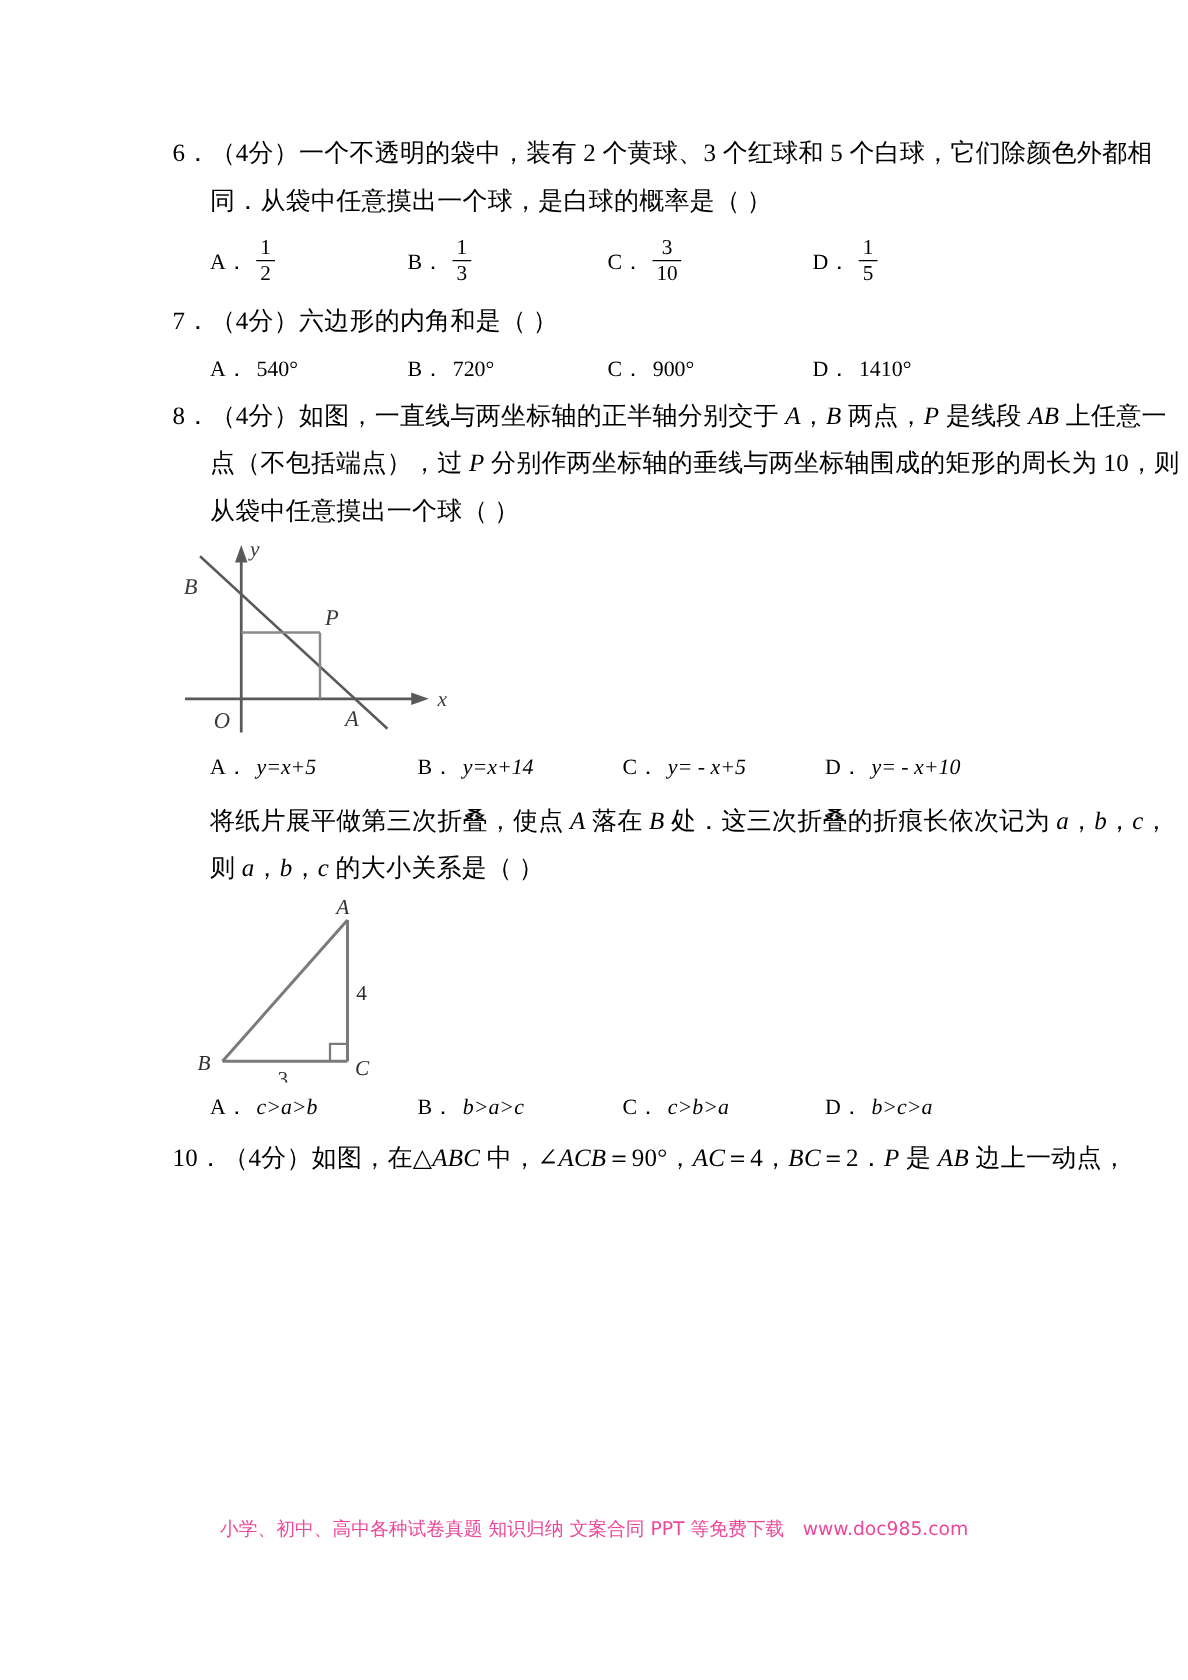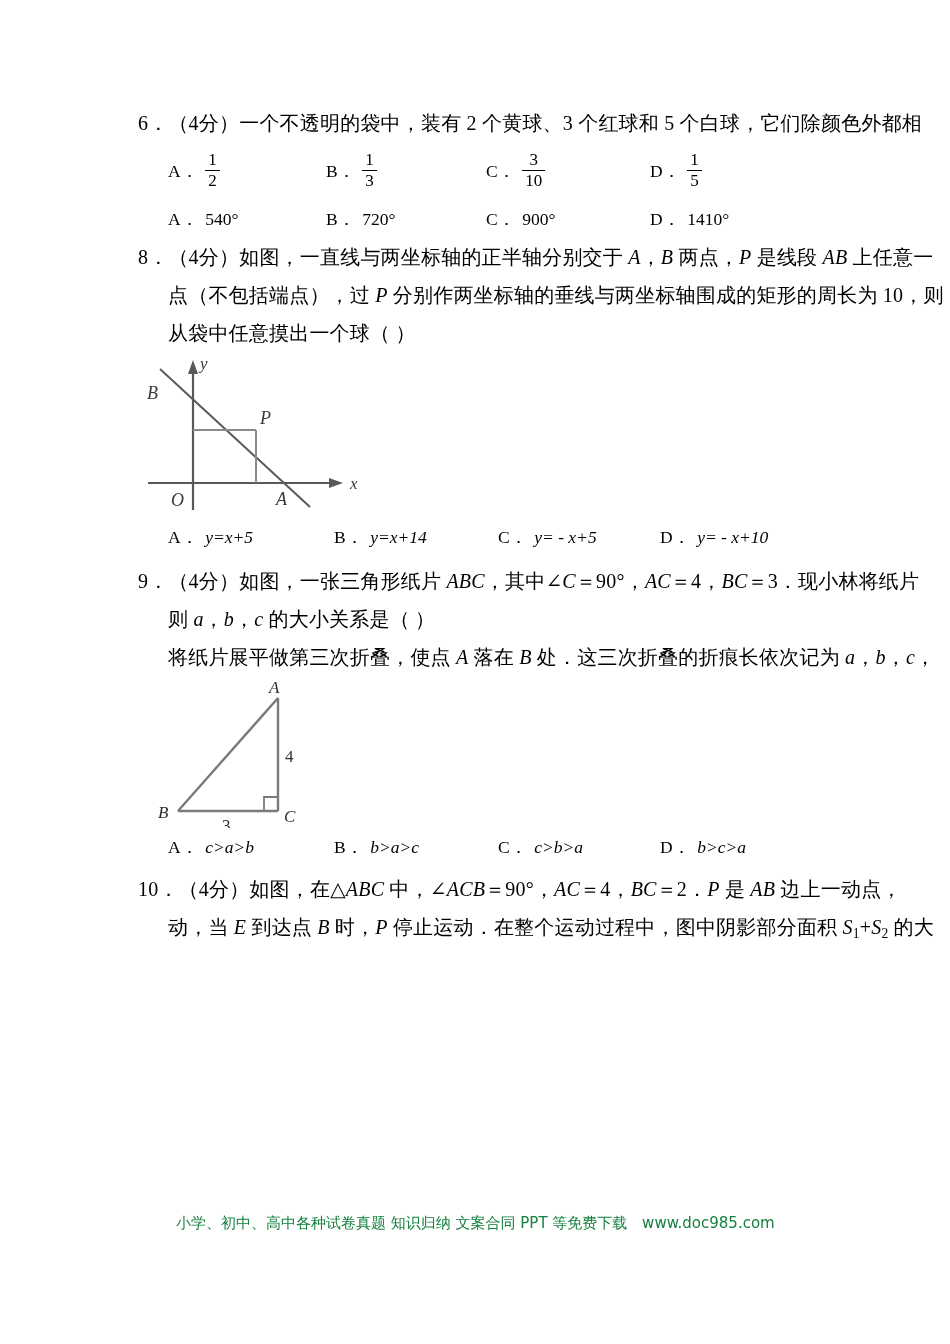--- a/index.html
+++ b/index.html
@@ -111,36 +111,37 @@
   }
   .fig-svg { display: block; }
 
   
   .footer {
     position: absolute;
     left: 176px;
     top: 1214px;
     width: 640px;
     font-size: 15px;
-    color: #15803d;
+    color: #ec4899;
     font-family: "DejaVu Sans", "Liberation Sans", sans-serif;
     white-space: nowrap;
   }
   .footer .url {
     font-family: "DejaVu Sans", "Liberation Sans", sans-serif;
   }
 </style>
 </head>
 <body>
 
 <div class="page">
   <div class="content">
 
     <div class="q">
       <div class="q-line"><span class="num">6．</span><span>（4分）一个不透明的袋中，装有 2 个黄球、3 个红球和 5 个白球，它们除颜色外都相</span></div>
+      <div class="q-line indent">同．从袋中任意摸出一个球，是白球的概率是（      ）</div>
       <div class="opts frac-row">
         <span class="opt opt-a">
             <span class="lbl">A．</span>
             <span class="frac">
               <span class="numer">1</span>
               <span class="denom">2</span>
             </span>
           </span>
         <span class="opt opt-b">
             <span class="lbl">B．</span>
@@ -160,20 +161,21 @@
             <span class="lbl">D．</span>
             <span class="frac">
               <span class="numer">1</span>
               <span class="denom">5</span>
             </span>
           </span>
       </div>
     </div>
 
     <div class="q">
+      <div class="q-line"><span class="num">7．</span><span>（4分）六边形的内角和是（      ）</span></div>
       <div class="opts">
         <span class="opt opt-a">
             <span class="lbl">A．</span>
             <span>540°</span>
           </span>
         <span class="opt opt-b">
             <span class="lbl">B．</span>
             <span>720°</span>
           </span>
         <span class="opt opt-c">
@@ -229,23 +231,22 @@
             <span class="mi">y=&nbsp;-&nbsp;x+5</span>
           </span>
         <span class="opt opt-d" style="left:522px;">
             <span class="lbl">D．</span>
             <span class="mi">y=&nbsp;-&nbsp;x+10</span>
           </span>
       </div>
     </div>
 
     <div class="q" style="margin-top:6px;">
-      <div class="q-line"><span class="num">9．</span><span>（4分）如图，一张三角形纸片 <span class="mi">ABC</span>，其中∠<span class="mi">C</span>＝90°，<span class="mi">AC</span>＝4，<span class="mi">BC</span>＝3．现小林将纸片</span></div>
+      <div class="q-line indent">将纸片展平做第三次折叠，使点 <span class="mi">A</span> 落在 <span class="mi">B</span> 处．这三次折叠的折痕长依次记为 <span class="mi">a</span>，<span class="mi">b</span>，<span class="mi">c</span>，</div>
       <div class="q-line indent">则 <span class="mi">a</span>，<span class="mi">b</span>，<span class="mi">c</span> 的大小关系是（      ）</div>
-      <div class="q-line indent">将纸片展平做第三次折叠，使点 <span class="mi">A</span> 落在 <span class="mi">B</span> 处．这三次折叠的折痕长依次记为 <span class="mi">a</span>，<span class="mi">b</span>，<span class="mi">c</span>，</div>
 
       <div class="figure" style="height:152px;">
         <svg class="fig-svg" width="220" height="152" viewBox="0 0 220 152">
 
           <line x1="40" y1="135" x2="140" y2="135" stroke="#7a7a7a" stroke-width="2.4"></line>
           <line x1="140" y1="135" x2="140" y2="22" stroke="#7a7a7a" stroke-width="2.4"></line>
           <line x1="40" y1="135" x2="140" y2="22" stroke="#7a7a7a" stroke-width="2.4"></line>
 
           <polyline points="126,135 126,121 140,121" fill="none" stroke="#7a7a7a" stroke-width="1.8"></polyline>
 
@@ -272,21 +273,20 @@
           </span>
         <span class="opt opt-d" style="left:522px;">
             <span class="lbl">D．</span>
             <span class="mi">b&gt;c&gt;a</span>
           </span>
       </div>
     </div>
 
     <div class="q" style="margin-top:4px;">
       <div class="q-line"><span class="num">10．</span><span>（4分）如图，在△<span class="mi">ABC</span> 中，∠<span class="mi">ACB</span>＝90°，<span class="mi">AC</span>＝4，<span class="mi">BC</span>＝2．<span class="mi">P</span> 是 <span class="mi">AB</span> 边上一动点，</span></div>
-      <div class="q-line indent"><span>动，当 <span class="mi">E</span> 到达点 <span class="mi">B</span> 时，<span class="mi">P</span> 停止运动．在整个运动过程中，图中阴影部分面积 <span class="mi">S</span><sub>1</sub>+<span class="mi">S</span><sub>2</sub> 的大</span></div>
     </div>
 
   </div>
 
   <div class="footer">
     <span>小学、初中、高中各种试卷真题 知识归纳 文案合同 PPT 等免费下载</span>
     <span class="url" style="margin-left:10px;">www.doc985.com</span>
   </div>
 </div>
 

